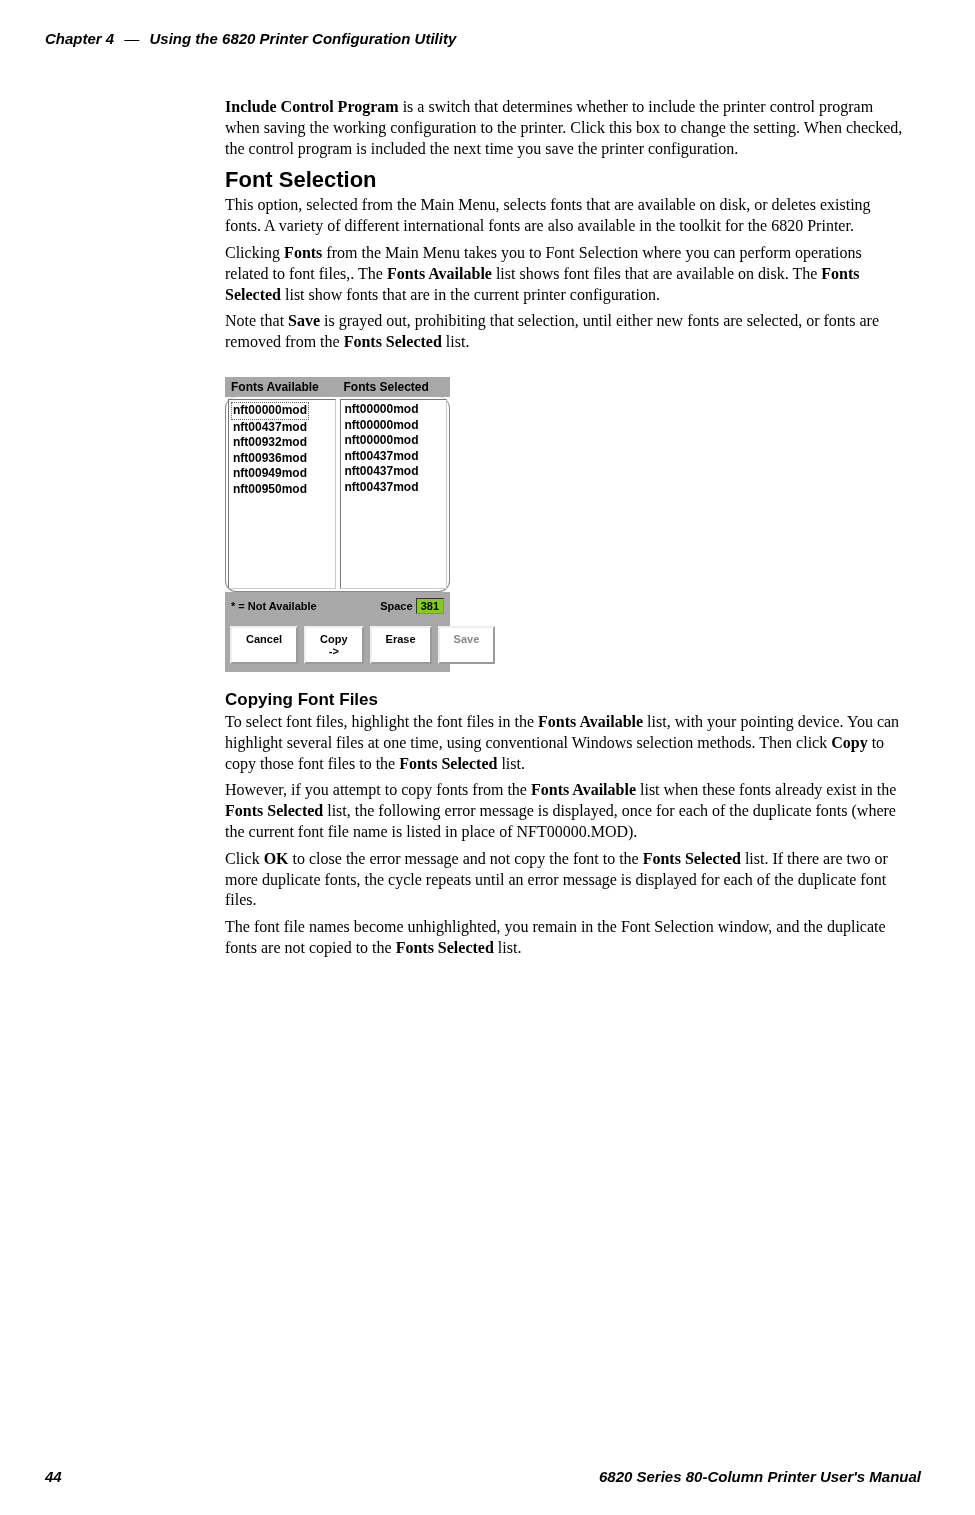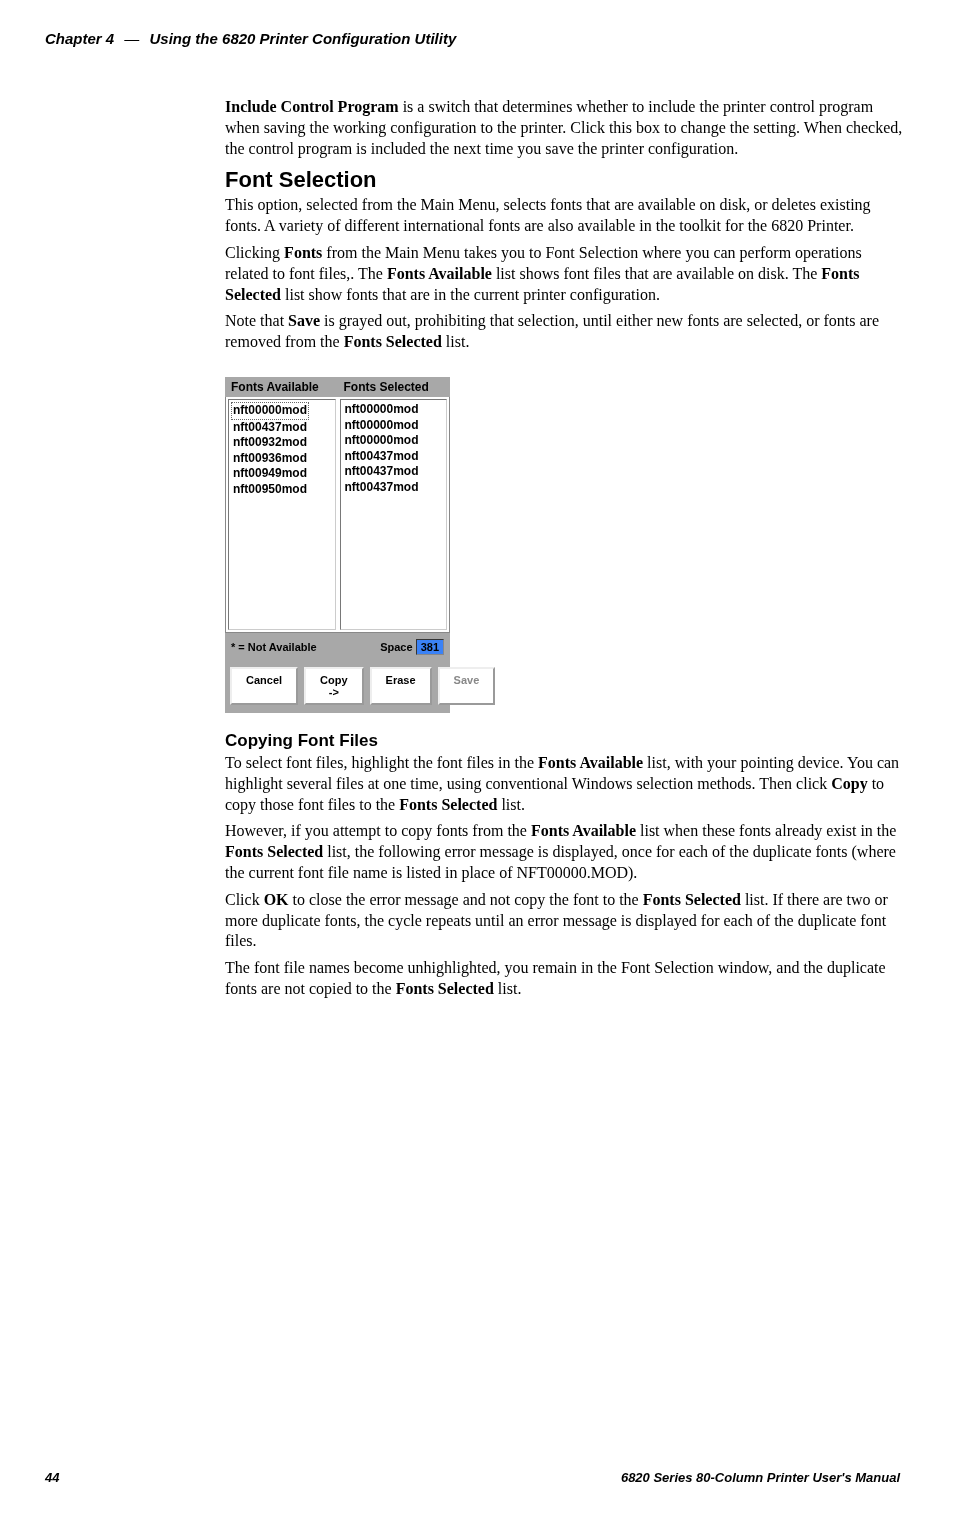--- a/index.html
+++ b/index.html
@@ -61,21 +61,22 @@
       flex: 1;
       padding: 3px 6px;
       font-size: 12px;
     }
     .list-area {
       display: flex;
       background: #fff;
       border-left: 1px solid #888;
       border-right: 1px solid #888;
       border-bottom: 1px solid #888;
-      height: 236px;
+      height: 195px;
+      border-radius: 11px;
     }
     .listbox {
       flex: 1;
       background: #fff;
       border: 1px inset #ccc;
       margin: 2px;
       padding: 2px 4px;
       overflow: hidden;
     }
     .listbox div {
@@ -93,21 +94,21 @@
     .status-row {
       display: flex;
       justify-content: space-between;
       align-items: center;
       background: #a8a8a8;
       padding: 6px 6px;
       font-weight: bold;
       font-size: 11px;
     }
     .space-box {
-      background: #3b82f6;
+      background: #84cc16;
       border: 1px inset #888;
       padding: 1px 4px;
       font-weight: bold;
       display: inline-block;
       min-width: 28px;
       text-align: right;
     }
     .button-row {
       display: flex;
       gap: 6px;
@@ -122,27 +123,27 @@
       font-family: Arial, sans-serif;
       font-weight: bold;
       font-size: 11px;
       text-align: center;
     }
     .ui-btn.disabled { color: #888; text-shadow: 1px 1px 0 #fff; }
     .footer {
       position: absolute;
       bottom: 30px;
       left: 45px;
-      right: 75px;
+      right: 54px;
       display: flex;
       justify-content: space-between;
       font-family: Arial, Helvetica, sans-serif;
       font-weight: bold;
       font-style: italic;
-      font-size: 13px;
+      font-size: 15px;
     }
   </style>
 </head>
 <body>
 
 <div class="header-line">
   <span class="chapter-num">Chapter 4</span>
   <span class="dash">—</span>
   <span>Using the 6820 Printer Configuration Utility</span>
 </div>

